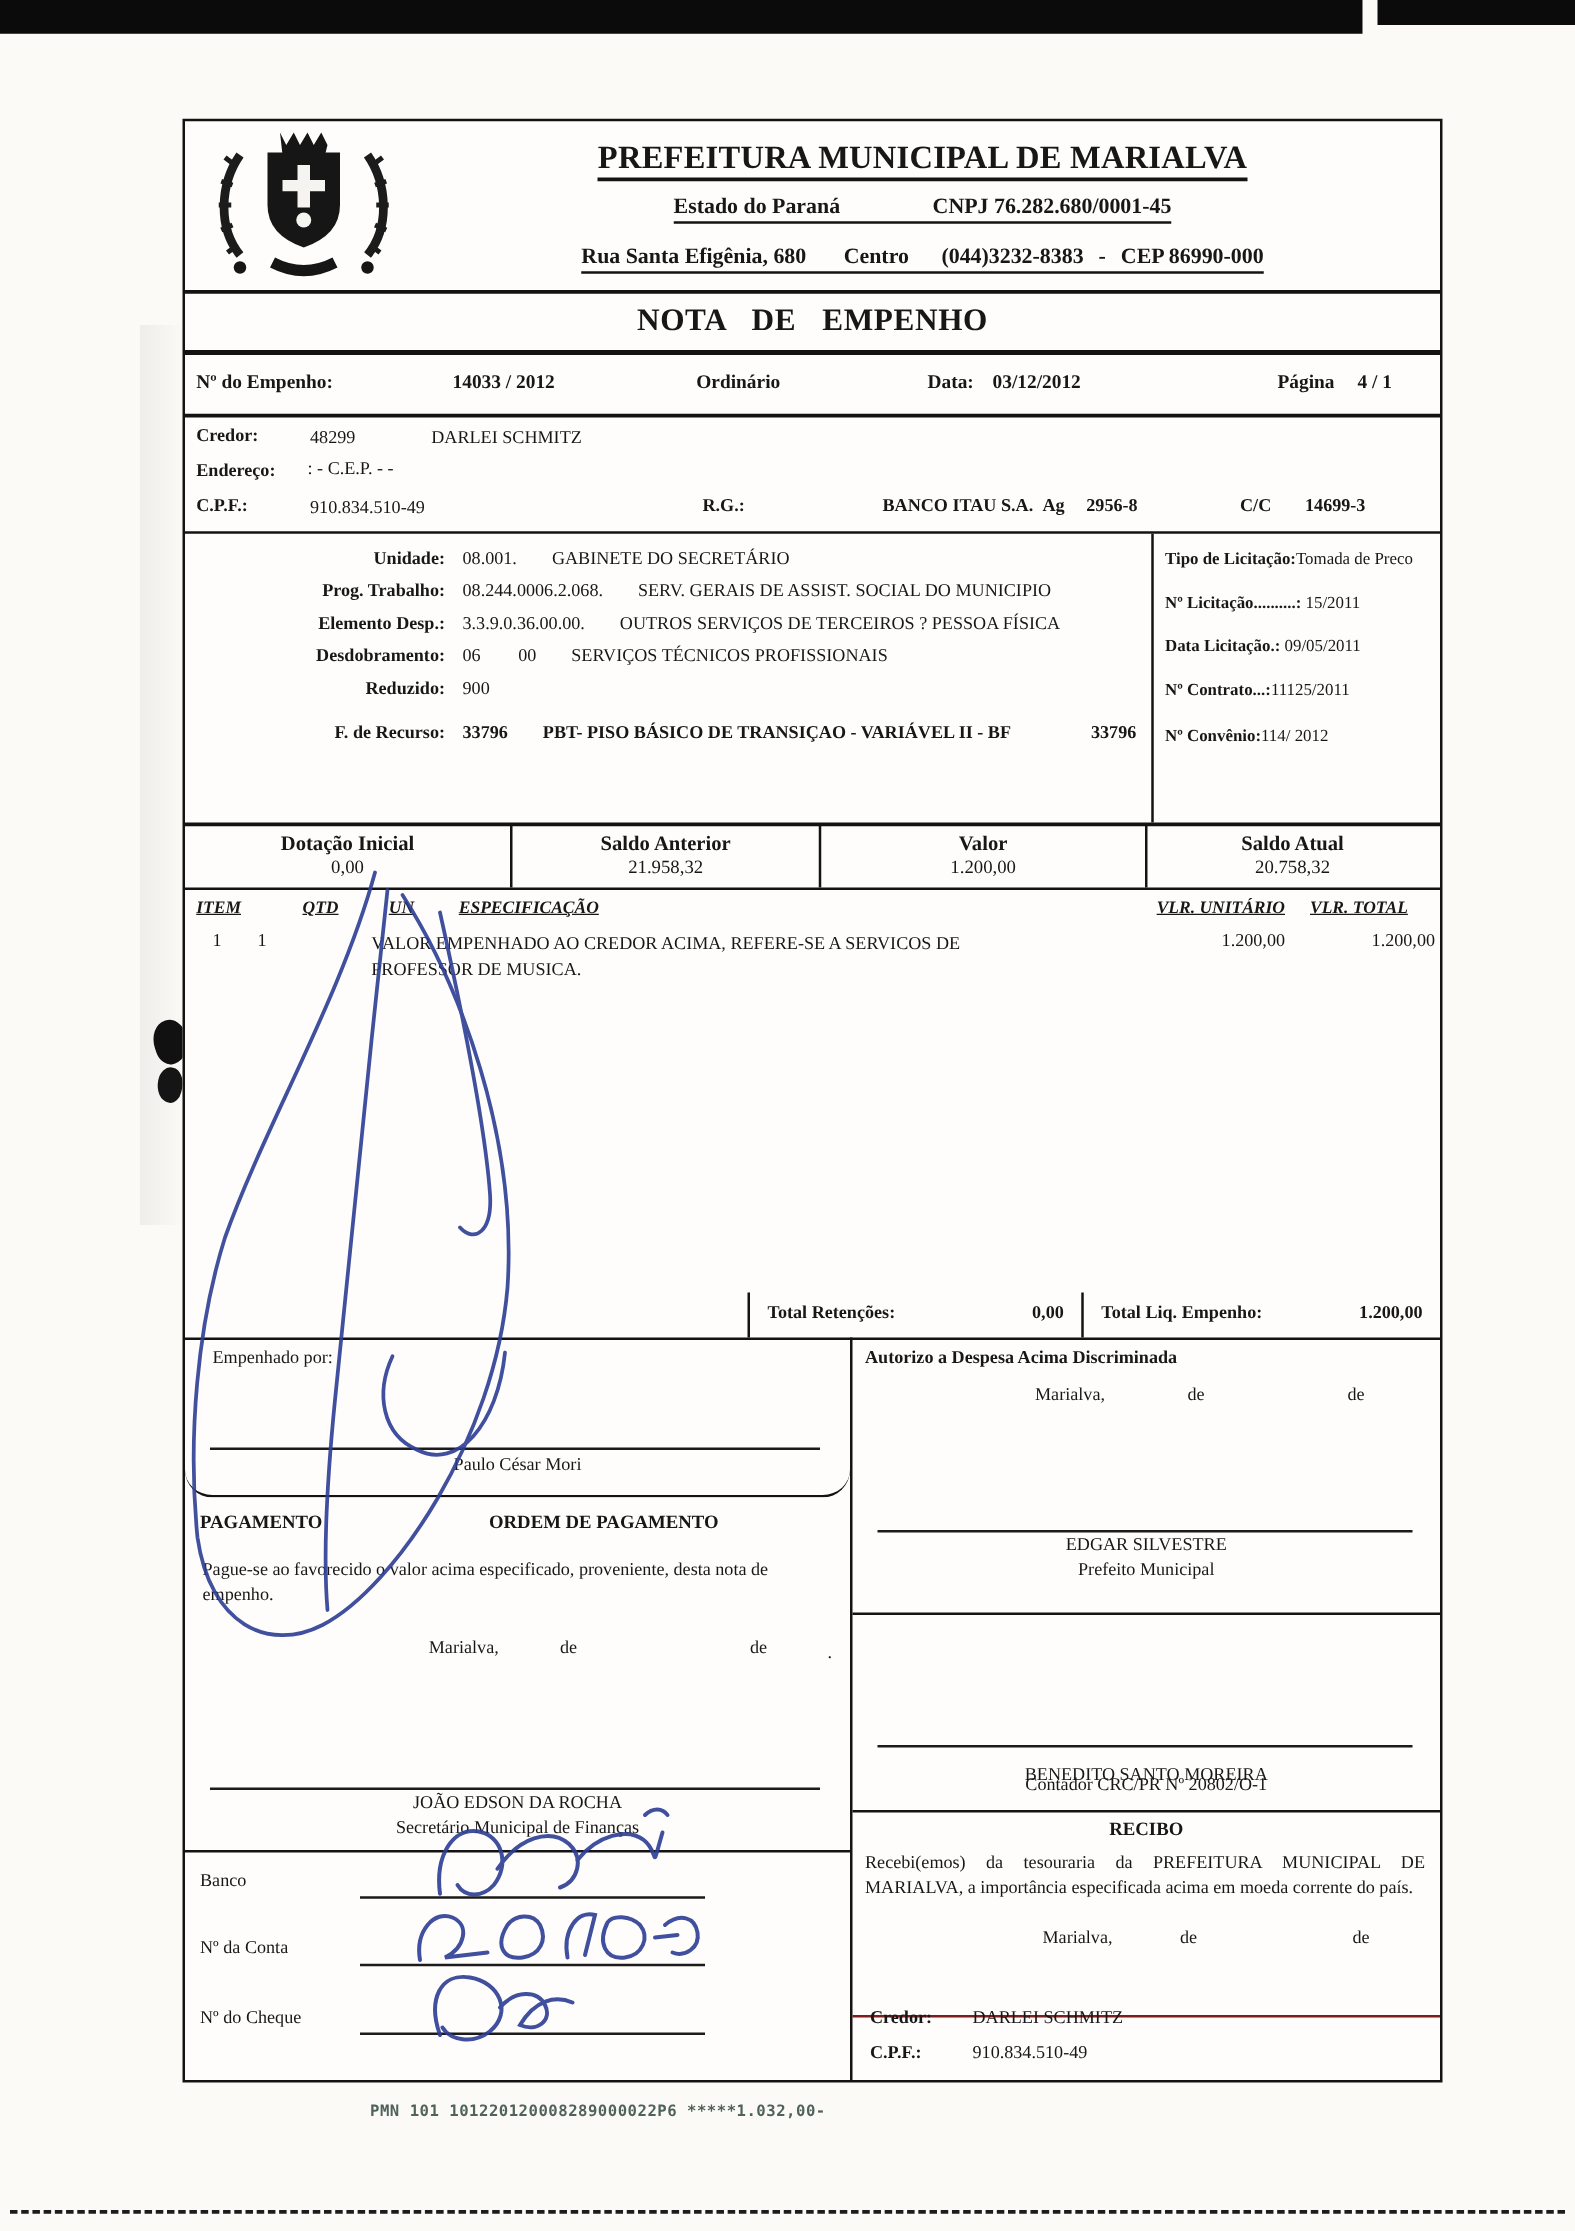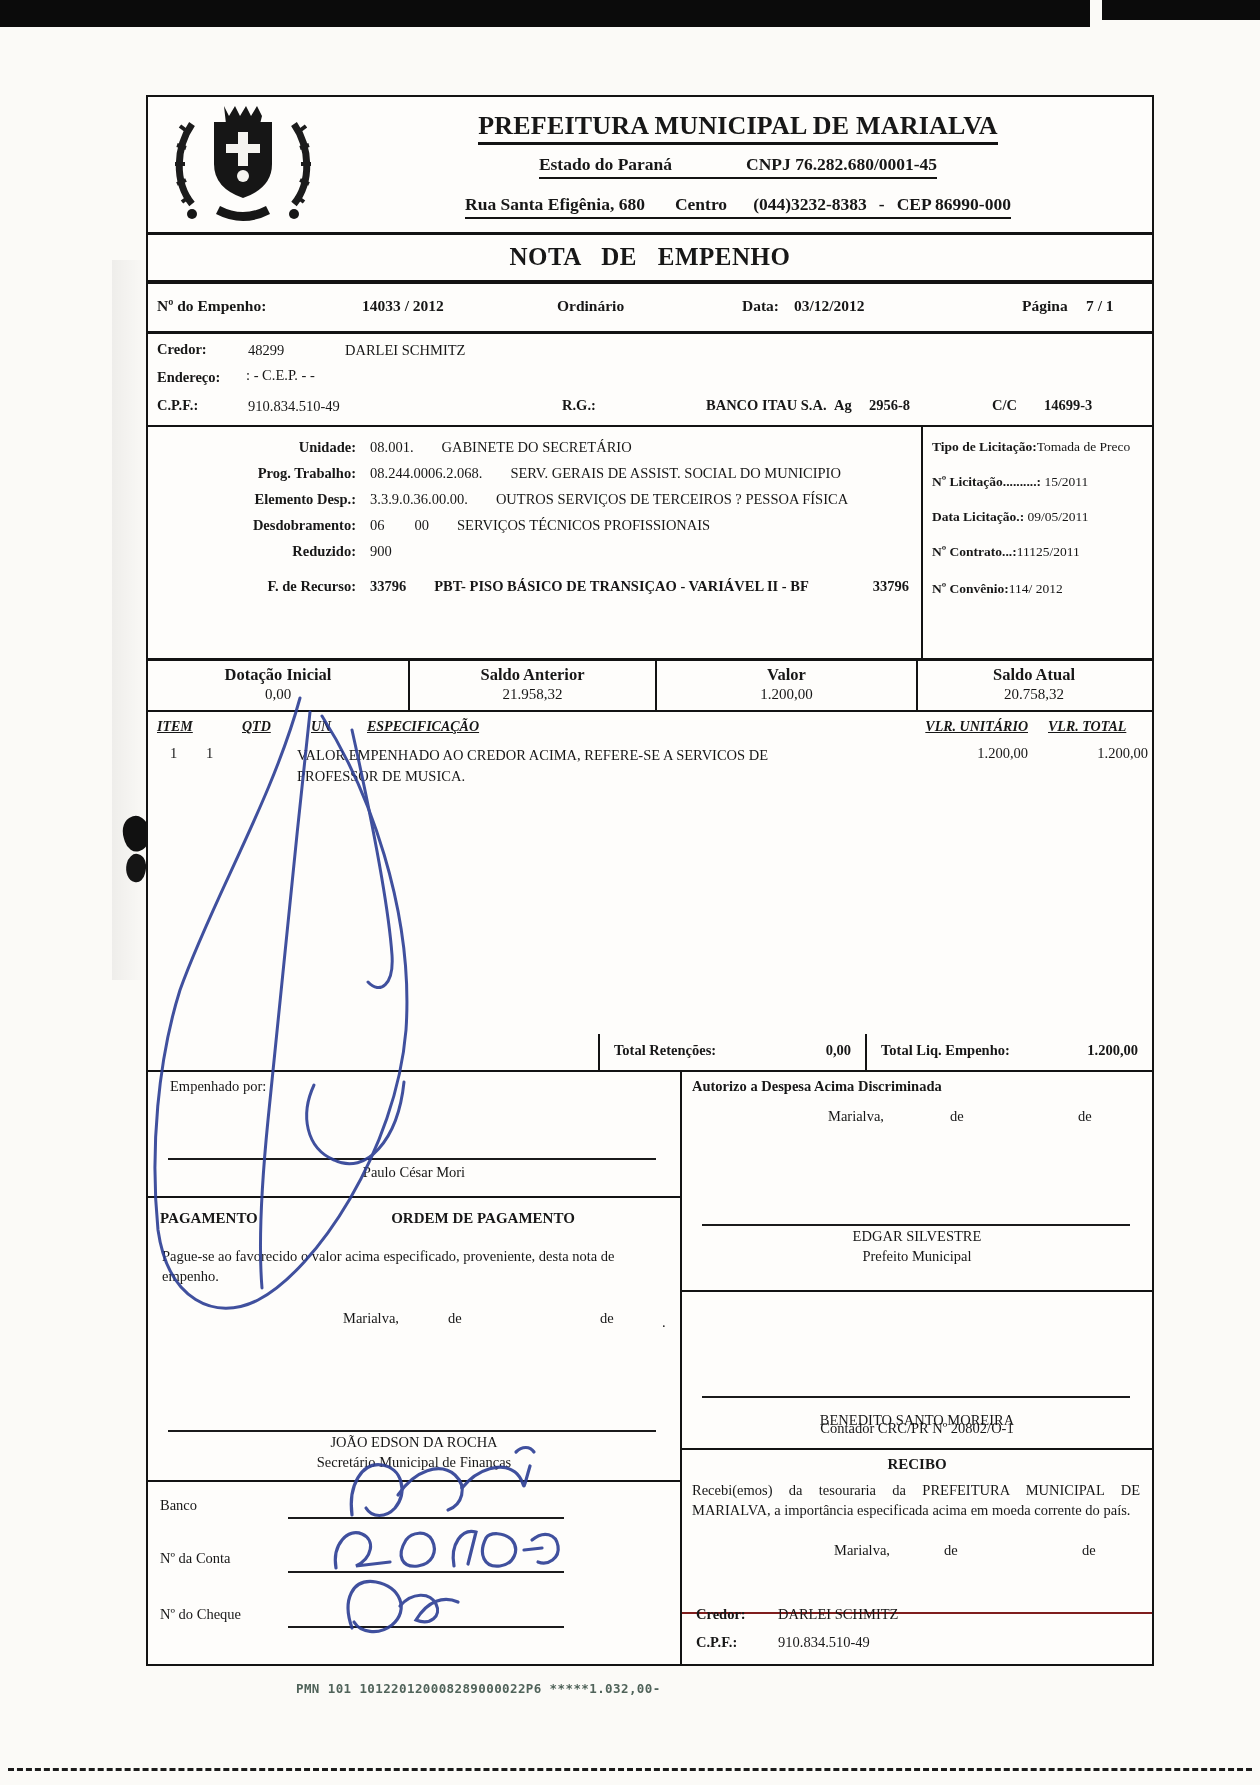--- a/index.html
+++ b/index.html
@@ -80,21 +80,21 @@
   .ret .lab{position:absolute;left:14px;top:8px;}
   .ret .val{position:absolute;right:14px;top:8px;}
   
   .bottom{left:0;top:973px;width:100%;height:594px;}
   .bcol-l{position:absolute;left:0;top:0;width:534px;height:100%;border-right:2px solid #131313;box-sizing:border-box;}
   .bcol-r{position:absolute;left:534px;top:0;width:470px;height:100%;box-sizing:border-box;border-radius:17px;}
   .bx{position:absolute;left:0;width:100%;box-sizing:border-box;}
   .sigline{position:absolute;border-top:2px solid #1b1b1b;height:0;}
   .cname{position:absolute;width:100%;text-align:center;font-size:14.5px;}
   .small-lab{position:absolute;font-size:14.5px;}
-  .box-emp{top:0;height:128px;border-bottom:2px solid #131313;}
+  .box-emp{top:0;height:128px;border-bottom:2px solid #131313;border-radius:22px;}
   .box-pag{top:128px;height:284px;border-bottom:2px solid #131313;}
   .box-bank{top:412px;height:182px;}
   .box-aut{top:0;height:222px;border-bottom:2px solid #131313;}
   .box-cont{top:222px;height:158px;border-bottom:2px solid #131313;}
   .box-rec{top:380px;height:164px;border-bottom:2px solid #7f1d1d;}
   .box-cred{top:528px;height:66px;}
   .para{position:absolute;font-size:14.5px;line-height:20px;}
   .ink{position:absolute;left:0;top:0;width:1260px;height:1785px;pointer-events:none;}
 </style>
 </head>
@@ -142,21 +142,21 @@
 
     <div class="abs titlebar">NOTA DE EMPENHO</div>
 
     <div class="abs emprow">
       <span style="left:9px">Nº do Empenho:</span>
       <span style="left:214px">14033 / 2012</span>
       <span style="left:409px">Ordinário</span>
       <span style="left:594px">Data:</span>
       <span style="left:646px">03/12/2012</span>
       <span style="left:874px">Página</span>
-      <span style="left:938px">7 / 1</span>
+      <span style="left:938px">4 / 1</span>
     </div>
 
     <div class="abs credor">
       <span class="b" style="left:9px;top:7px">Credor:</span>
       <span style="left:100px;top:8px">48299</span>
       <span style="left:197px;top:8px">DARLEI SCHMITZ</span>
       <span class="b" style="left:9px;top:35px">Endereço:</span>
       <span style="left:98px;top:33px">: - C.E.P. - -</span>
       <span class="b" style="left:9px;top:63px">C.P.F.:</span>
       <span style="left:100px;top:64px">910.834.510-49</span>

